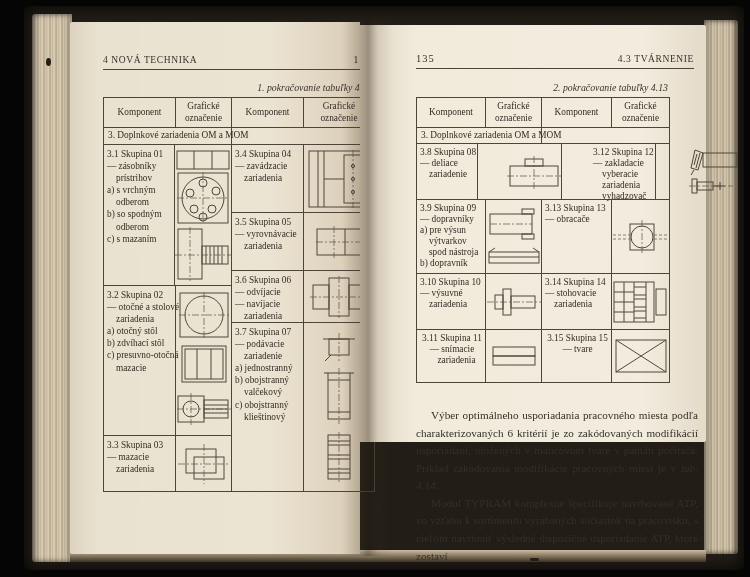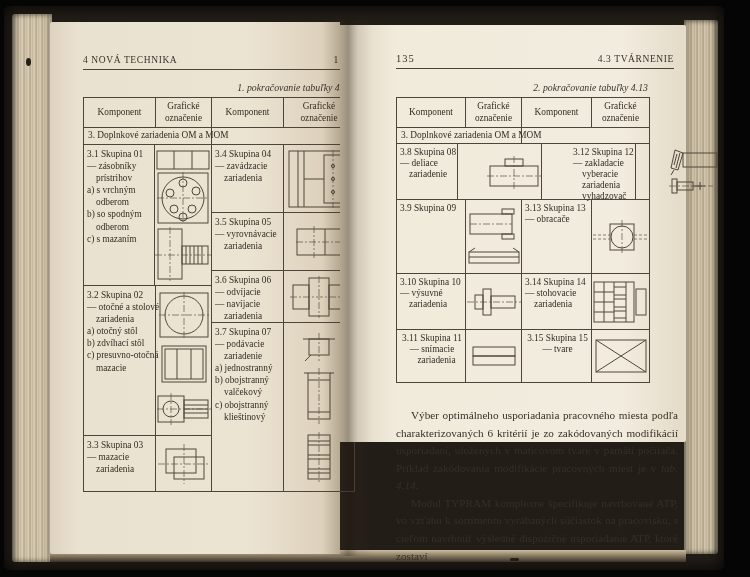--- a/index.html
+++ b/index.html
@@ -2,21 +2,21 @@
 <html><head>
 <meta charset="utf-8">
 <style>
   :root{
     --line:#4c453a;
     --ink:#38312a;
   }
   html,body{margin:0;padding:0;background:#000;}
   .stage{position:relative;width:750px;height:577px;background:#050505;overflow:hidden;
          font-family:"Liberation Serif","DejaVu Serif",serif;color:var(--ink);}
-  .book{position:absolute;left:4px;top:6px;width:720px;height:564px;background:#221d17;
+  .book{position:absolute;left:24px;top:6px;width:720px;height:564px;background:#221d17;
         border-radius:6px;box-shadow:inset 0 0 18px rgba(0,0,0,.9);}
   .edge{position:absolute;}
   .edge-left{left:8px;top:8px;width:40px;height:548px;border-radius:4px 0 0 4px;
     background:repeating-linear-gradient(90deg,#9d8f76 0px,#d9cdb4 1px,#c2b499 3px,#e4d8bf 4px,#b3a489 6px);
     box-shadow:inset -4px 0 6px rgba(0,0,0,.25), inset 3px 0 5px rgba(0,0,0,.55);}
   .edge-right{left:680px;top:14px;width:34px;height:534px;border-radius:0 4px 4px 0;
     background:repeating-linear-gradient(90deg,#cfc2a8 0px,#a6977c 1px,#e0d4bb 3px,#b9ab90 4px,#d6cab1 6px);
     box-shadow:inset 4px 0 6px rgba(0,0,0,.3), inset -3px 0 5px rgba(0,0,0,.6);}
   .edge-bottom{left:46px;top:544px;width:636px;height:12px;
     background:linear-gradient(180deg,#cabda2 0%,#8d7f66 45%,#3a3228 100%);}
@@ -355,20 +355,27 @@
                 <rect class="s" x="8" y="4" width="16" height="8"></rect>
               <line class="s" x1="24" y1="8" x2="36" y2="8"></line>
                 <line class="s" x1="31" y1="4" x2="31" y2="12"></line>
               <line class="cl" x1="0" y1="8" x2="44" y2="8"></line>
             </svg>
           </div>
         </div>
         <div class="rrow" style="height:74px;flex:none;">
           <div class="ctext" style="width:69px;">
             <div class="ttl">3.9 Skupina 09</div>
+            <div>
+                <div class="ln">— dopravníky</div>
+                <div class="ln">a) pre výsun</div>
+                <div class="ln ind">výtvarkov</div>
+                <div class="ln ind">spod nástroja</div>
+                <div class="ln">b) dopravník</div>
+              </div>
           </div>
           <div class="cgfx" style="width:56px;flex:none;border-right:1px solid var(--line);">
             <svg width="52" height="32">
               <rect class="s" x="2" y="6" width="42" height="20"></rect>
               <rect class="s" x="34" y="1" width="12" height="5"></rect>
                 <rect class="s" x="34" y="26" width="12" height="5"></rect>
               <line class="cl" x1="2" y1="16" x2="44" y2="16"></line>
             </svg>
             <svg width="54" height="18">
               <rect class="s" x="2" y="5" width="50" height="11"></rect>

